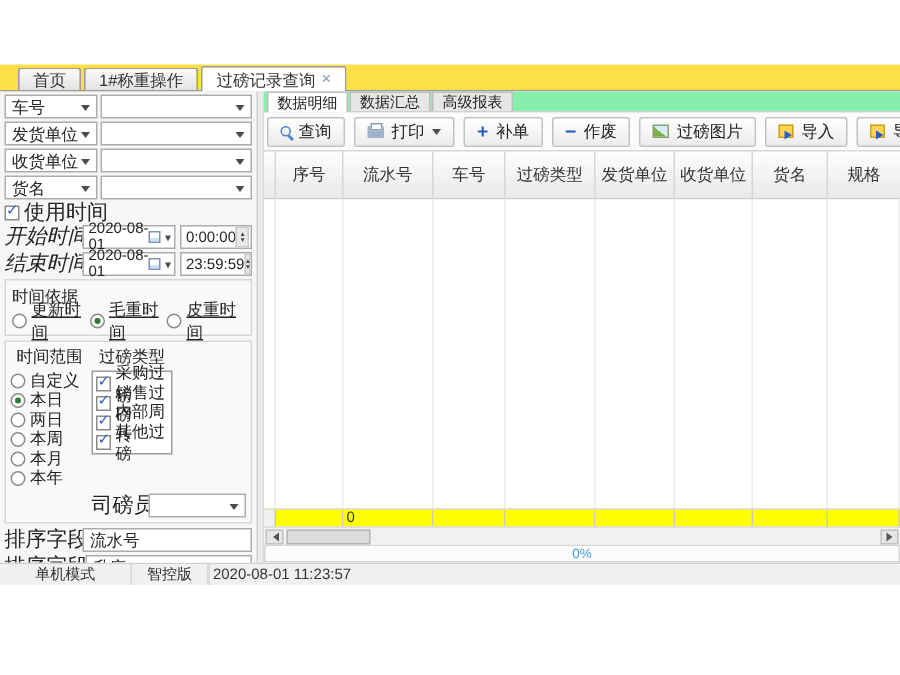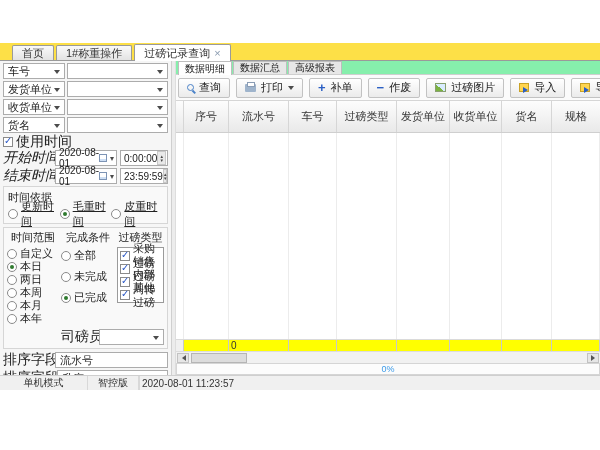--- a/index.html
+++ b/index.html
@@ -252,35 +252,20 @@
             <span class="ritem">
                 <span class="radio"></span>
                 <span>本月</span>
               </span>
             <span class="ritem">
                 <span class="radio"></span>
                 <span>本年</span>
               </span>
           </div>
           <div>
-            <div class="colhead">完成条件</div>
-            <span class="ritem" style="margin-top:4px;">
-                <span class="radio"></span>
-                <span>全部</span>
-              </span>
-            <span class="ritem" style="margin-top:8px;">
-                <span class="radio"></span>
-                <span>未完成</span>
-              </span>
-            <span class="ritem" style="margin-top:8px;">
-                <span class="radio sel"></span>
-                <span>已完成</span>
-              </span>
-          </div>
-          <div>
             <div class="colhead">过磅类型</div>
             <div class="chklist">
               <span class="ritem">
                   <span class="chk">
                     <span class="tick">✓</span>
                   </span>
                   <span>采购过磅</span>
                 </span>
               <span class="ritem">
                   <span class="chk">

